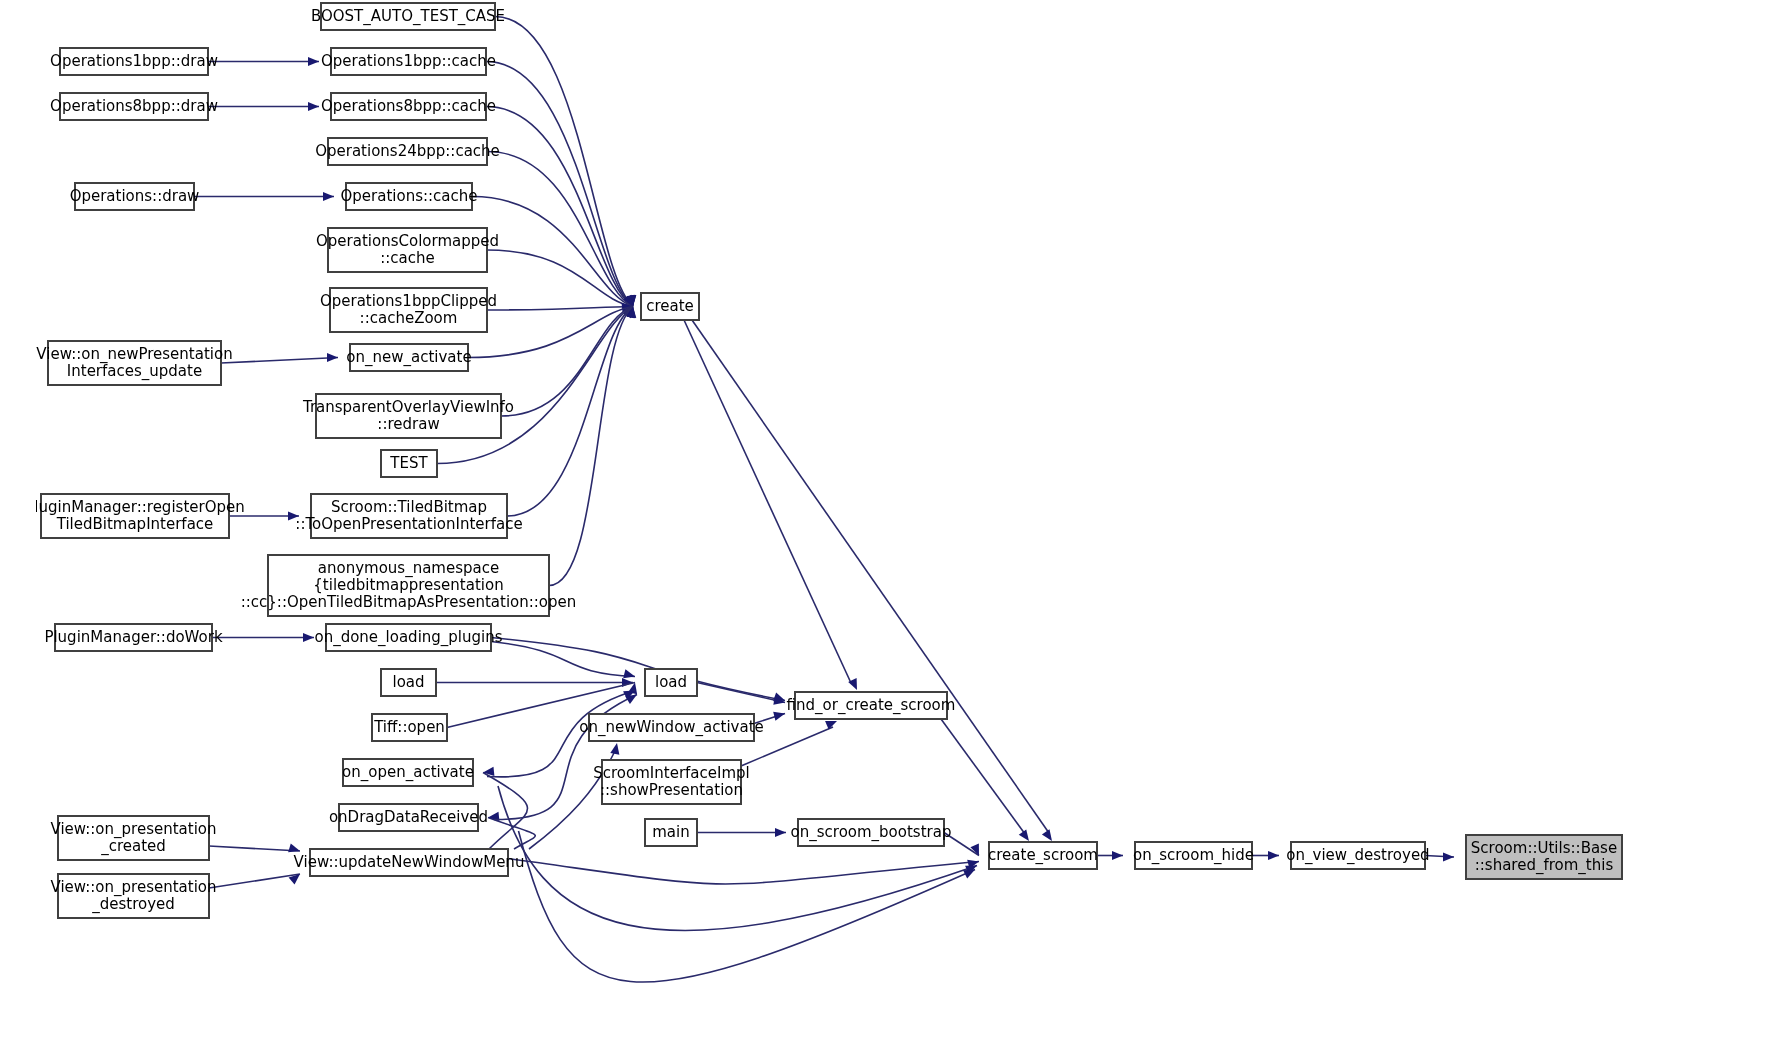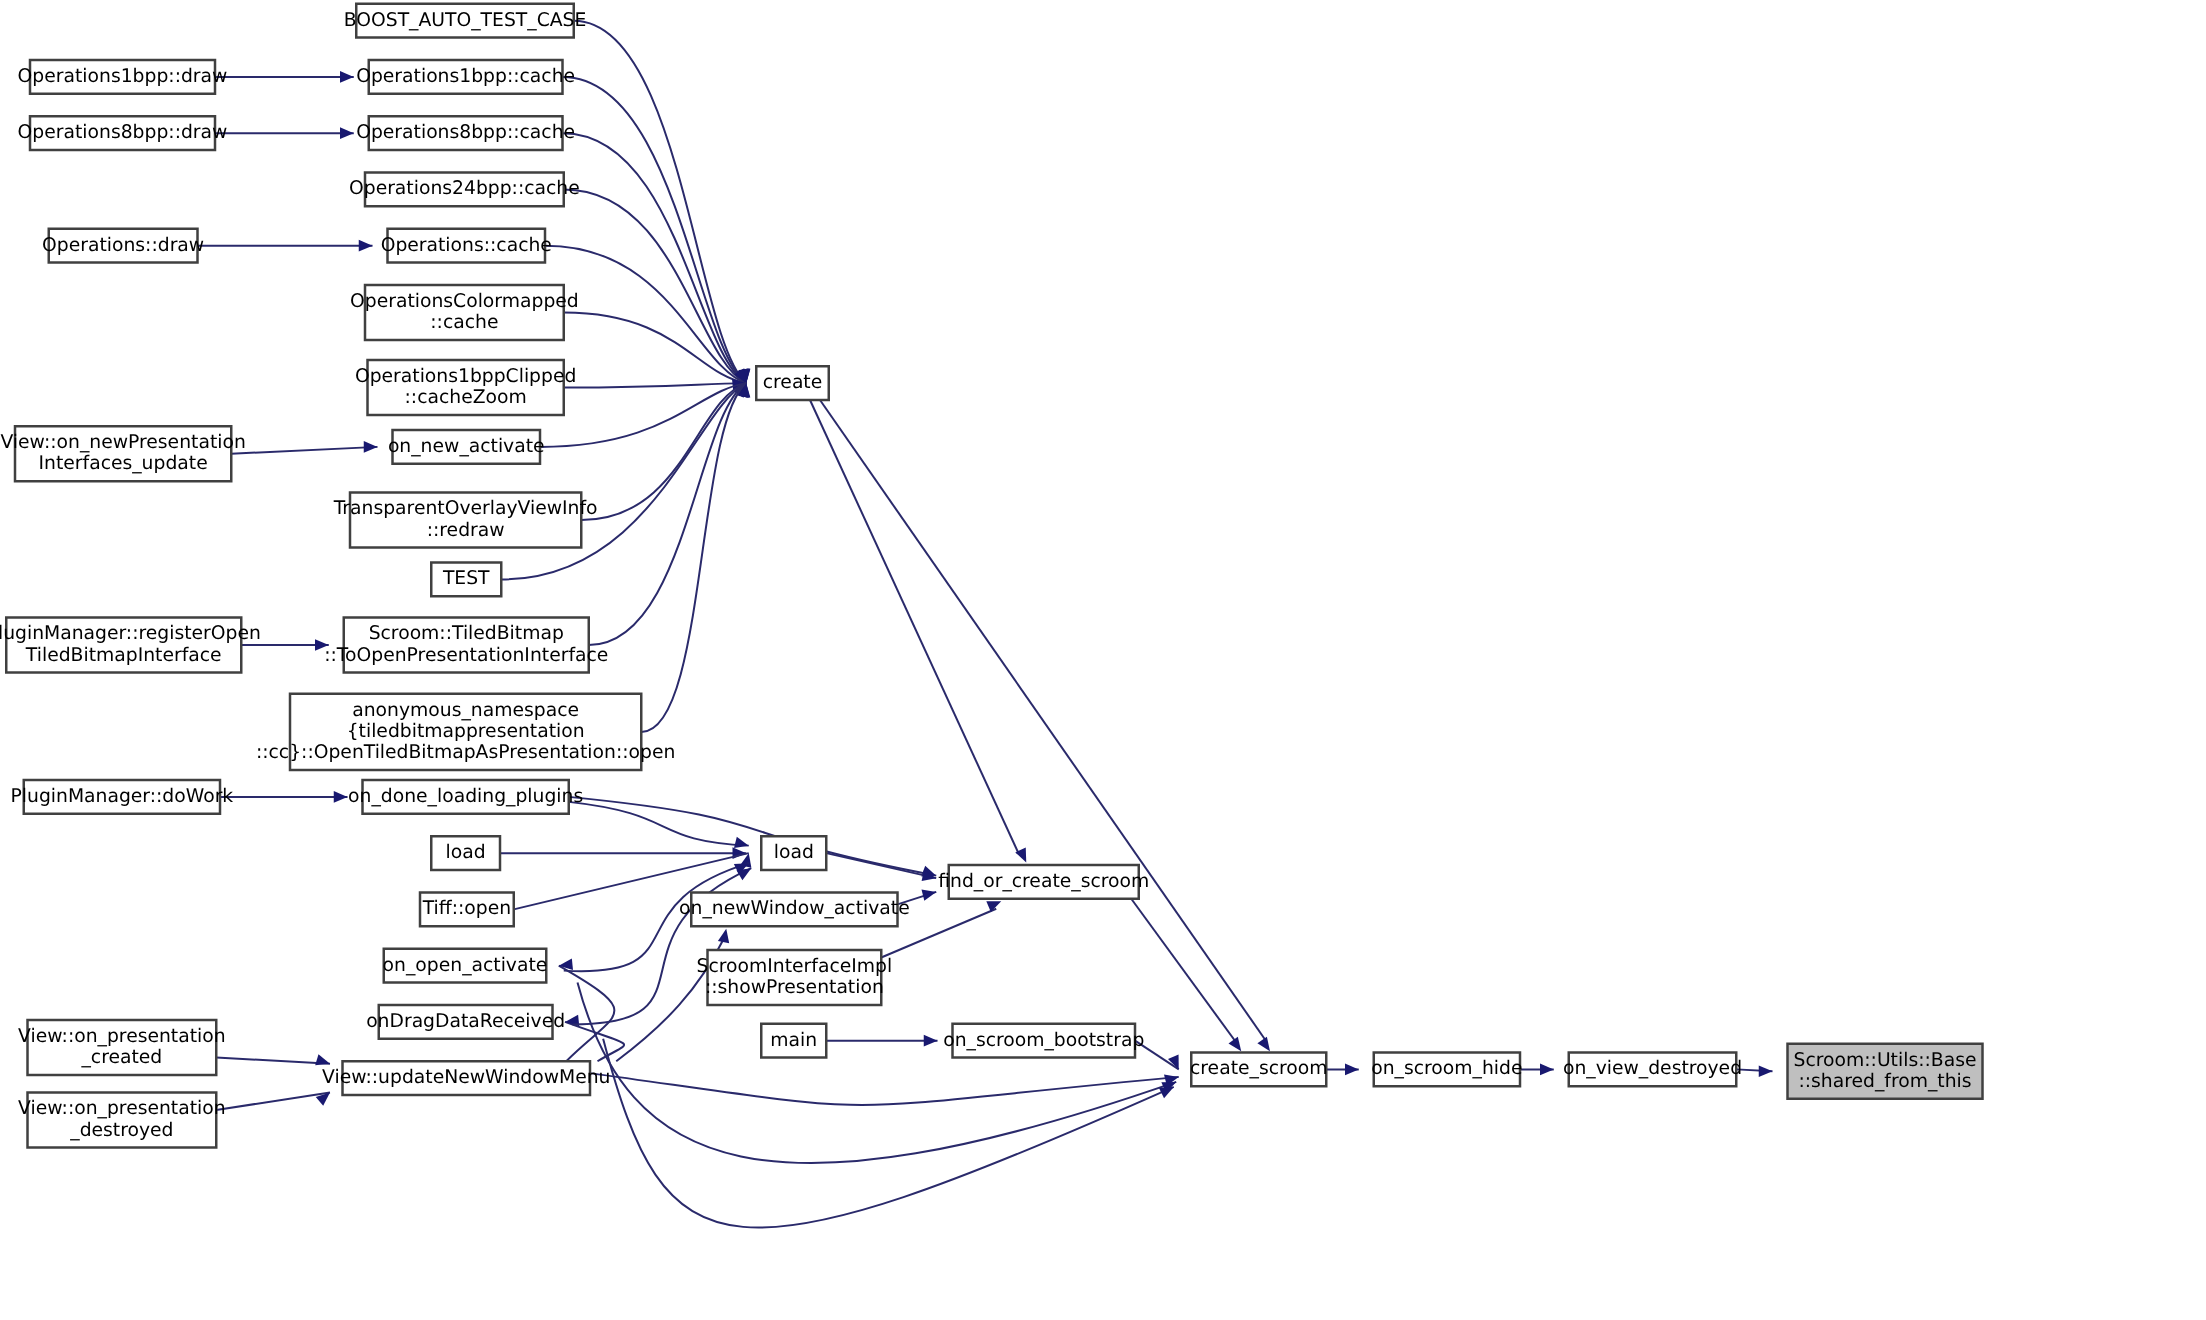--- a/index.html
+++ b/index.html
@@ -10,20 +10,21 @@
   body {
     width: 1765px;
     height: 1056px;
     font-family: "DejaVu Sans", "Liberation Sans", sans-serif;
     overflow: hidden;
   }
   #graph-root {
     position: relative;
     width: 1715px;
     height: 1056px;
+    padding-left: 36px;
   }
   svg#callgraph {
     display: block;
     width: 1765px;
     height: 1056px;
   }
   .node-box {
     fill: #ffffff;
     stroke: #404040;
     stroke-width: 2;

